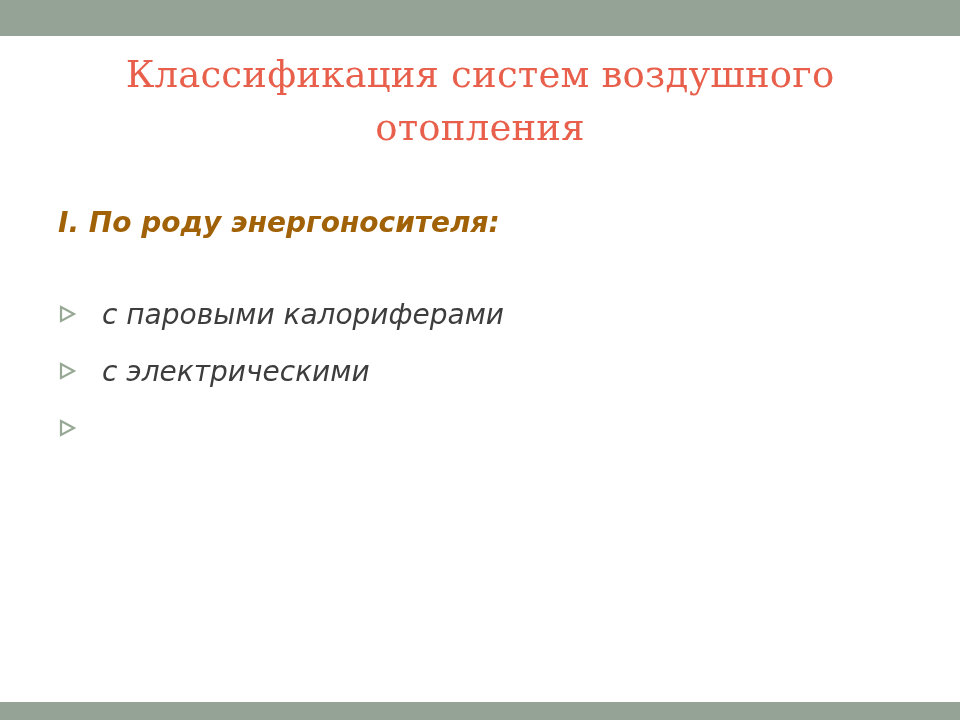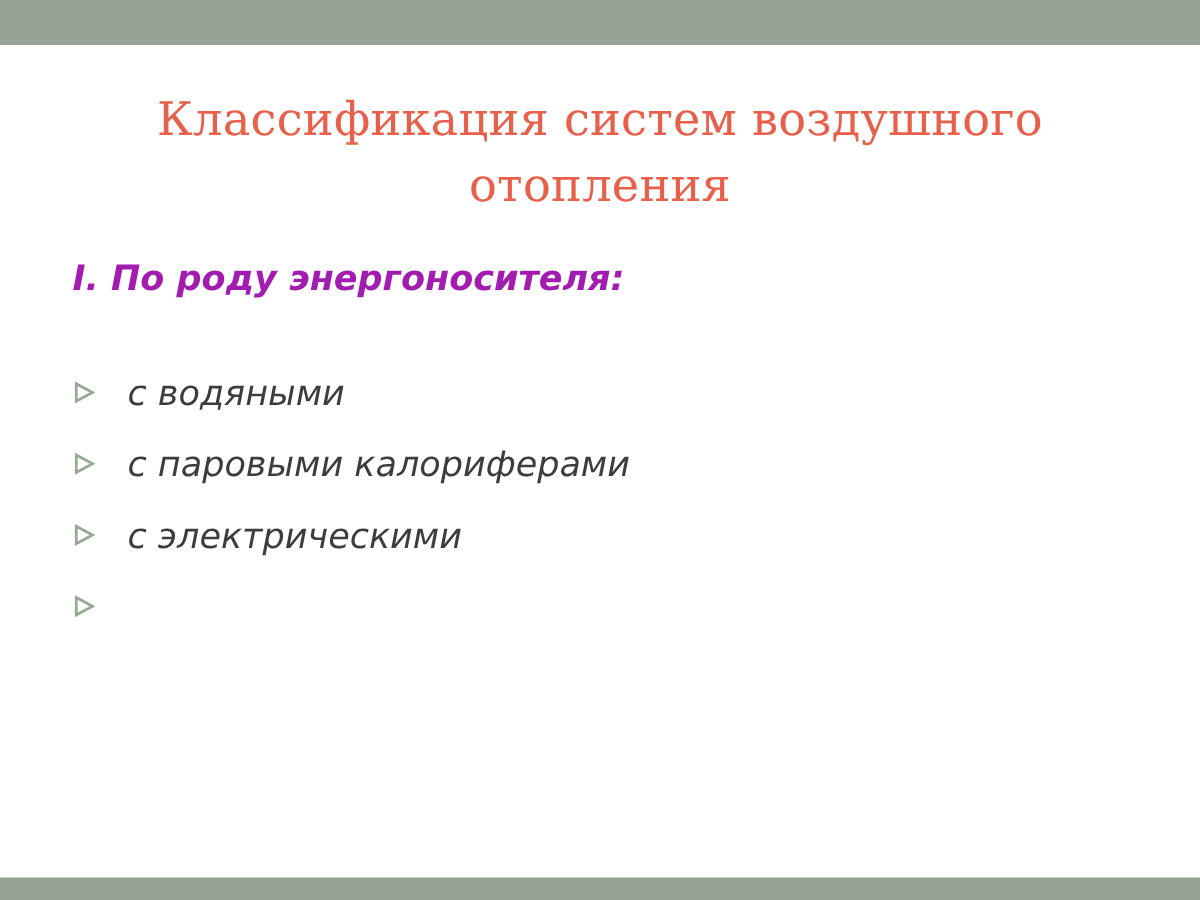--- a/index.html
+++ b/index.html
@@ -32,42 +32,42 @@
     position: absolute;
     left: 0;
     bottom: 0;
     width: 960px;
     height: 18px;
     background: #94a396;
   }
   .title {
     position: absolute;
     left: 60px;
-    top: 70px;
+    top: 49px;
     width: 840px;
     text-align: center;
     color: #e8604c;
     font-family: "DejaVu Serif", serif;
     font-size: 37px;
     line-height: 1.42;
     font-weight: normal;
     letter-spacing: 0.2px;
   }
   .body-area {
     position: absolute;
     left: 58px;
     top: 205px;
     width: 850px;
   }
   .heading {
     font-family: "DejaVu Sans", sans-serif;
     font-style: italic;
     font-weight: bold;
     font-size: 28px;
-    color: #a21caf;
+    color: #a16207;
     line-height: 1.3;
     margin-bottom: 56px;
   }
   .bullet-list {
     list-style: none;
     margin: 0;
     padding: 0;
   }
   .bullet-item {
     display: flex;
@@ -100,28 +100,20 @@
   <div class="top-band"></div>
 
   <div class="title">Классификация систем воздушного отопления</div>
 
   <div class="body-area">
 
     <div class="heading">I. По роду энергоносителя:</div>
 
     <ul class="bullet-list">
 
-      <li class="bullet-item">
-        <span class="bullet-marker">
-          <svg width="20" height="20" viewBox="0 0 20 20" aria-hidden="true">
-            <path d="M3 3 L16 10 L3 17 Z" fill="none" stroke="#97a895" stroke-width="2.2" stroke-linejoin="miter"></path>
-          </svg>
-        </span>
-        <span class="bullet-text">с водяными</span>
-      </li>
 
       <li class="bullet-item">
         <span class="bullet-marker">
           <svg width="20" height="20" viewBox="0 0 20 20" aria-hidden="true">
             <path d="M3 3 L16 10 L3 17 Z" fill="none" stroke="#97a895" stroke-width="2.2" stroke-linejoin="miter"></path>
           </svg>
         </span>
         <span class="bullet-text">с паровыми калориферами</span>
       </li>
 

